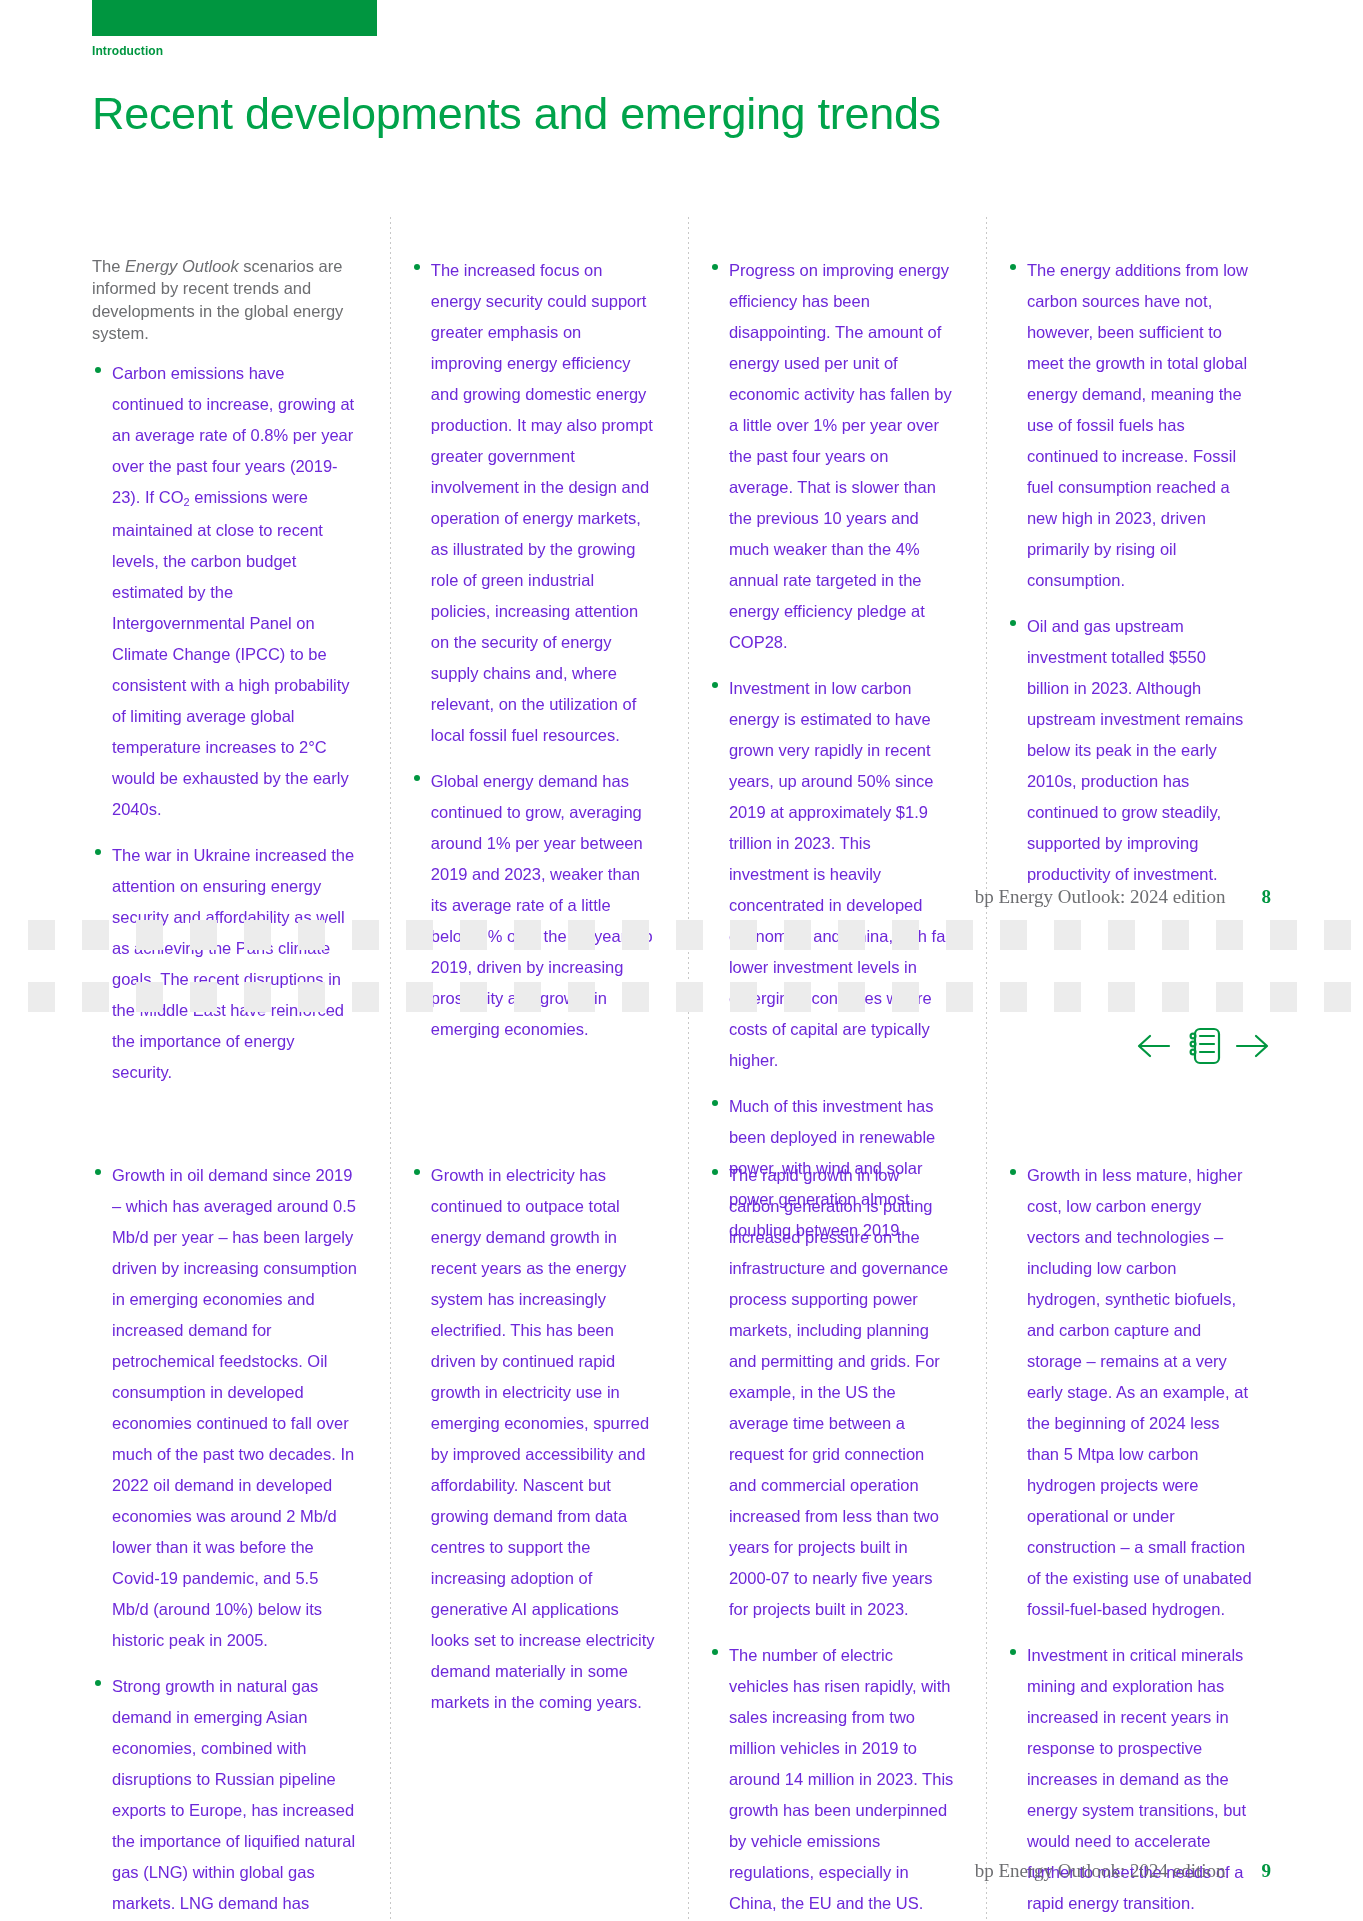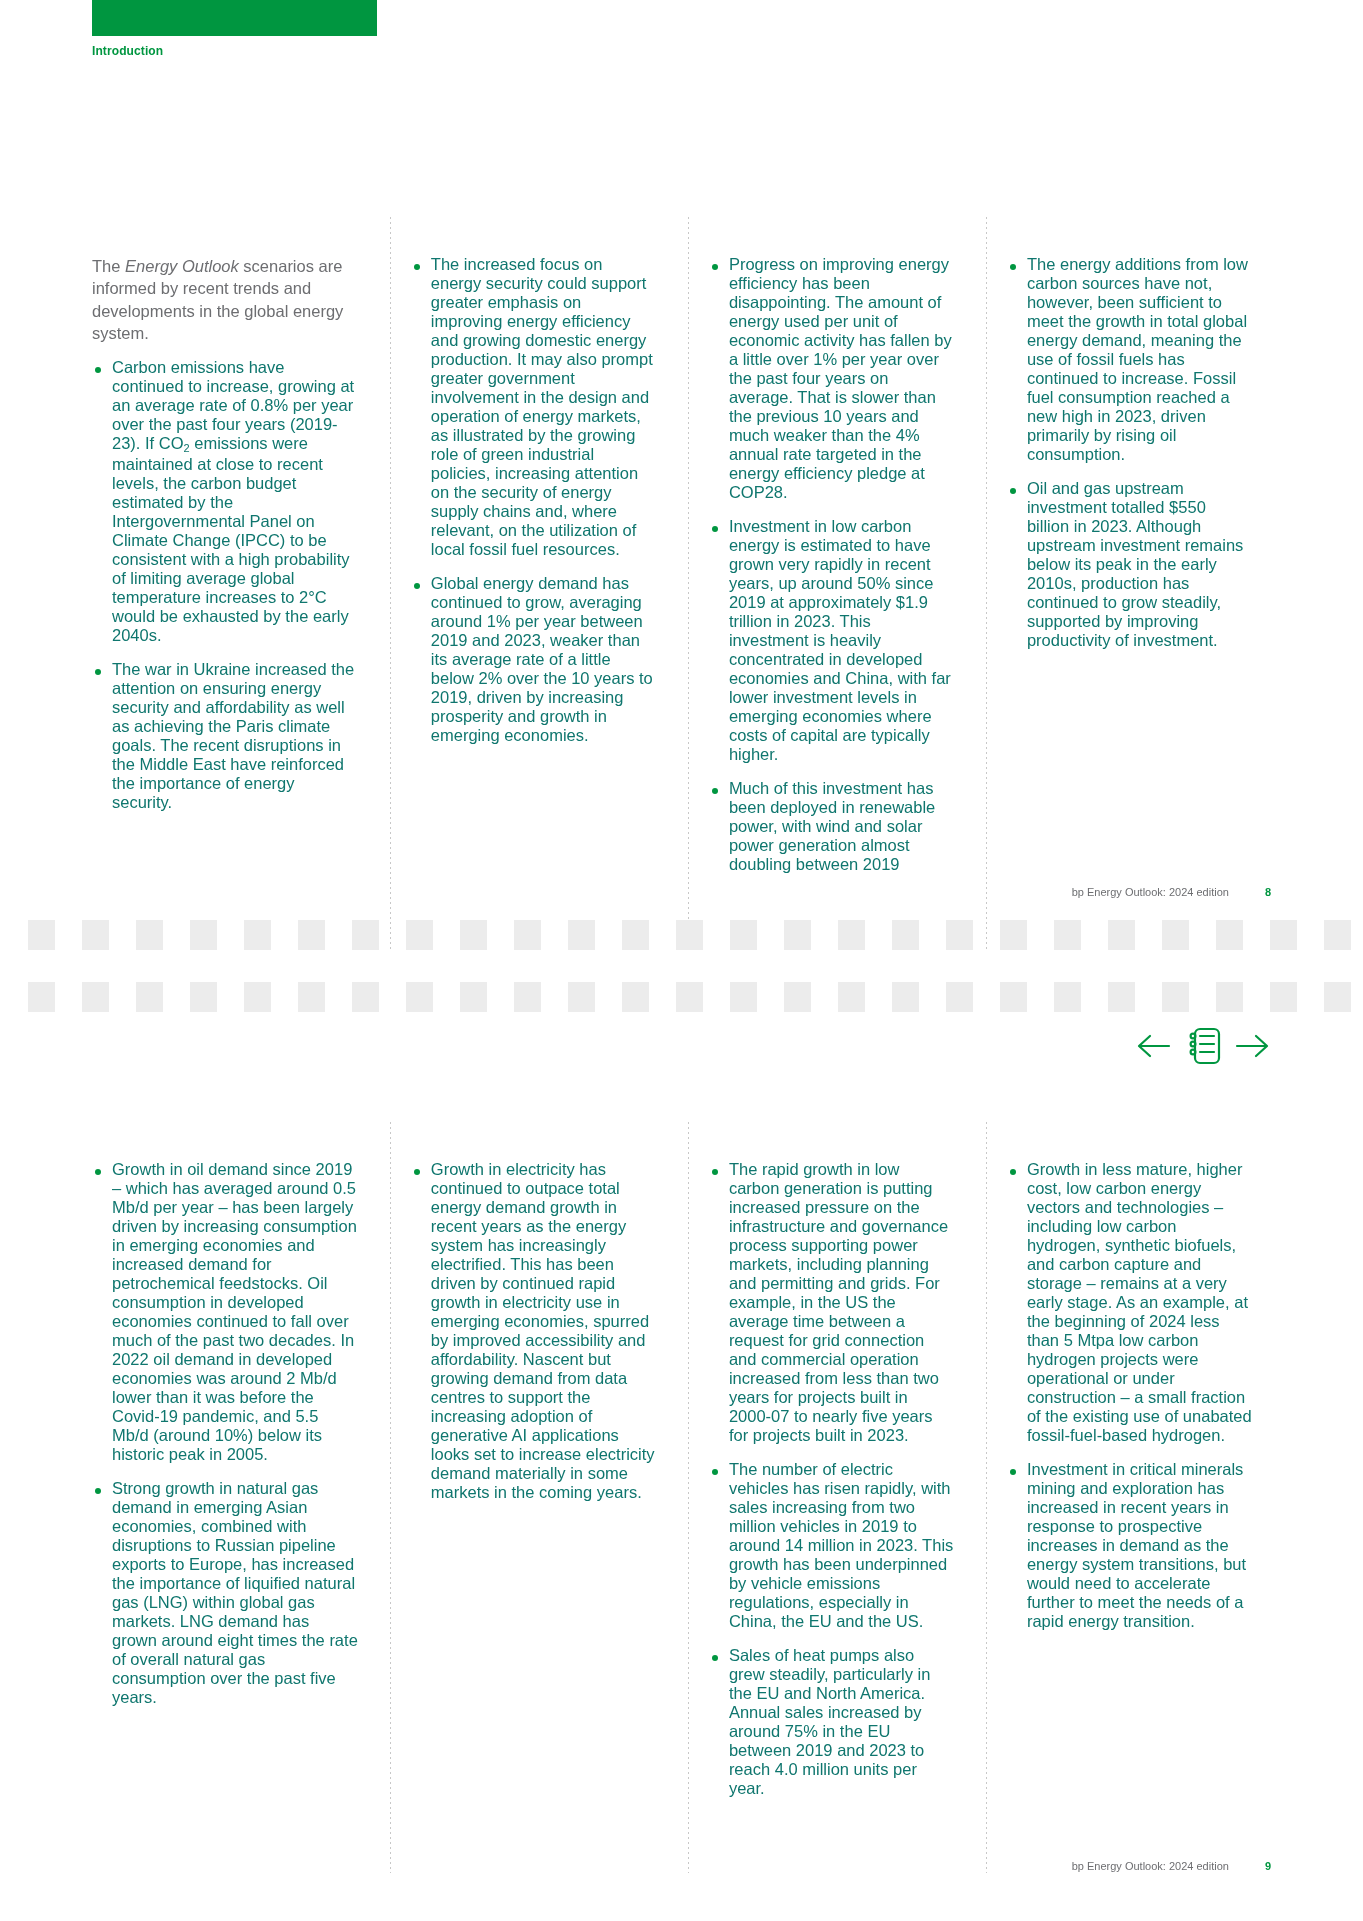--- a/index.html
+++ b/index.html
@@ -92,22 +92,22 @@
   ul.bullets {
     list-style: none;
     margin: 0;
     padding: 0;
   }
   ul.bullets li {
     position: relative;
     padding-left: 20px;
     margin-bottom: 15px;
     font-size: 16.5px;
-    line-height: 19px;
-    color: #0f766e;
+    line-height: 31px;
+    color: #6d28d9;
   }
   ul.bullets li::before {
     content: "";
     position: absolute;
     left: 3px;
     top: 9px;
     width: 6px;
     height: 6px;
     border-radius: 50%;
     background: #009640;
@@ -118,23 +118,24 @@
     color: #6d6e71;
     margin: 0 0 15px 0;
   }
 
   sub { font-size: 11px; vertical-align: baseline; position: relative; top: 3px; }
 
   
   .footer {
     position: absolute;
     right: 92px;
-    font-size: 11px;
+    font-size: 19px;
     color: #6d6e71;
     white-space: nowrap;
+    font-family: Liberation Serif, serif;
   }
   .footer .pg {
     color: #009640;
     font-weight: bold;
     display: inline-block;
     margin-left: 36px;
   }
 
   
   .perf {
@@ -175,20 +176,21 @@
 </style>
 </head>
 <body>
 
 <div class="page" id="page-1">
 
   <div class="green-tab"></div>
 
   <div class="section-label">Introduction</div>
 
+  <div class="page-title">Recent developments and emerging trends</div>
 
   <div class="cols">
 
     <div class="col">
       <p class="lead"><span>The </span><i>Energy Outlook</i><span> scenarios are informed by recent trends and developments in the global energy system.</span></p>
       <ul class="bullets">
         <li><span>Carbon emissions have continued to increase, growing at an average rate of 0.8% per year over the past four years (2019-23). If CO</span><sub>2</sub><span> emissions were maintained at close to recent levels, the carbon budget estimated by the Intergovernmental Panel on Climate Change (IPCC) to be consistent with a high probability of limiting average global temperature increases to 2°C would be exhausted by the early 2040s.</span></li>
         <li>The war in Ukraine increased the attention on ensuring energy security and affordability as well as achieving the Paris climate goals. The recent disruptions in the Middle East have reinforced the importance of energy security.</li>
       </ul>
     </div>

